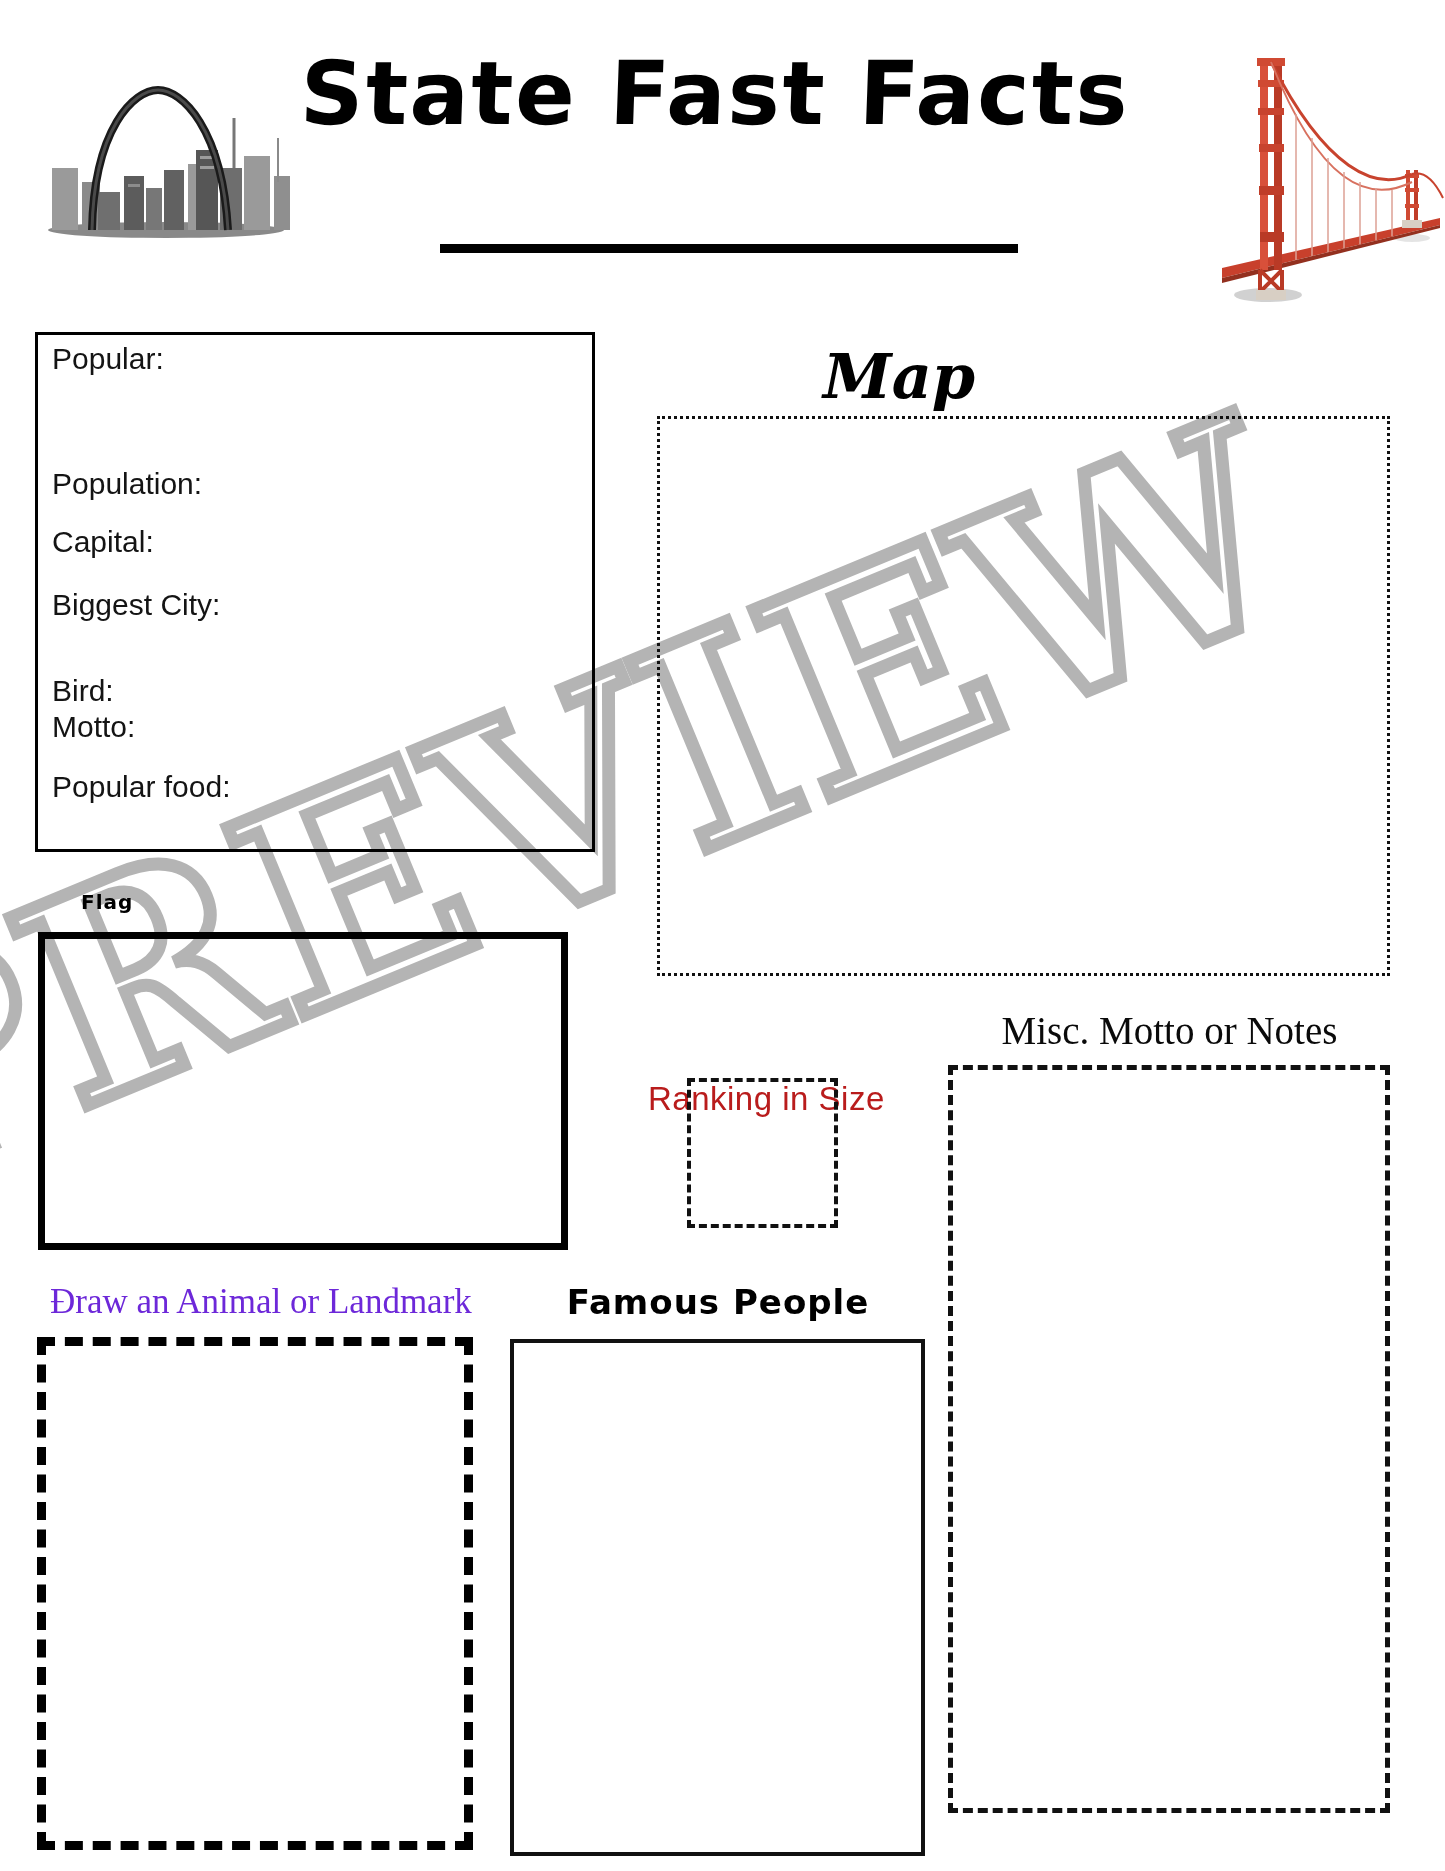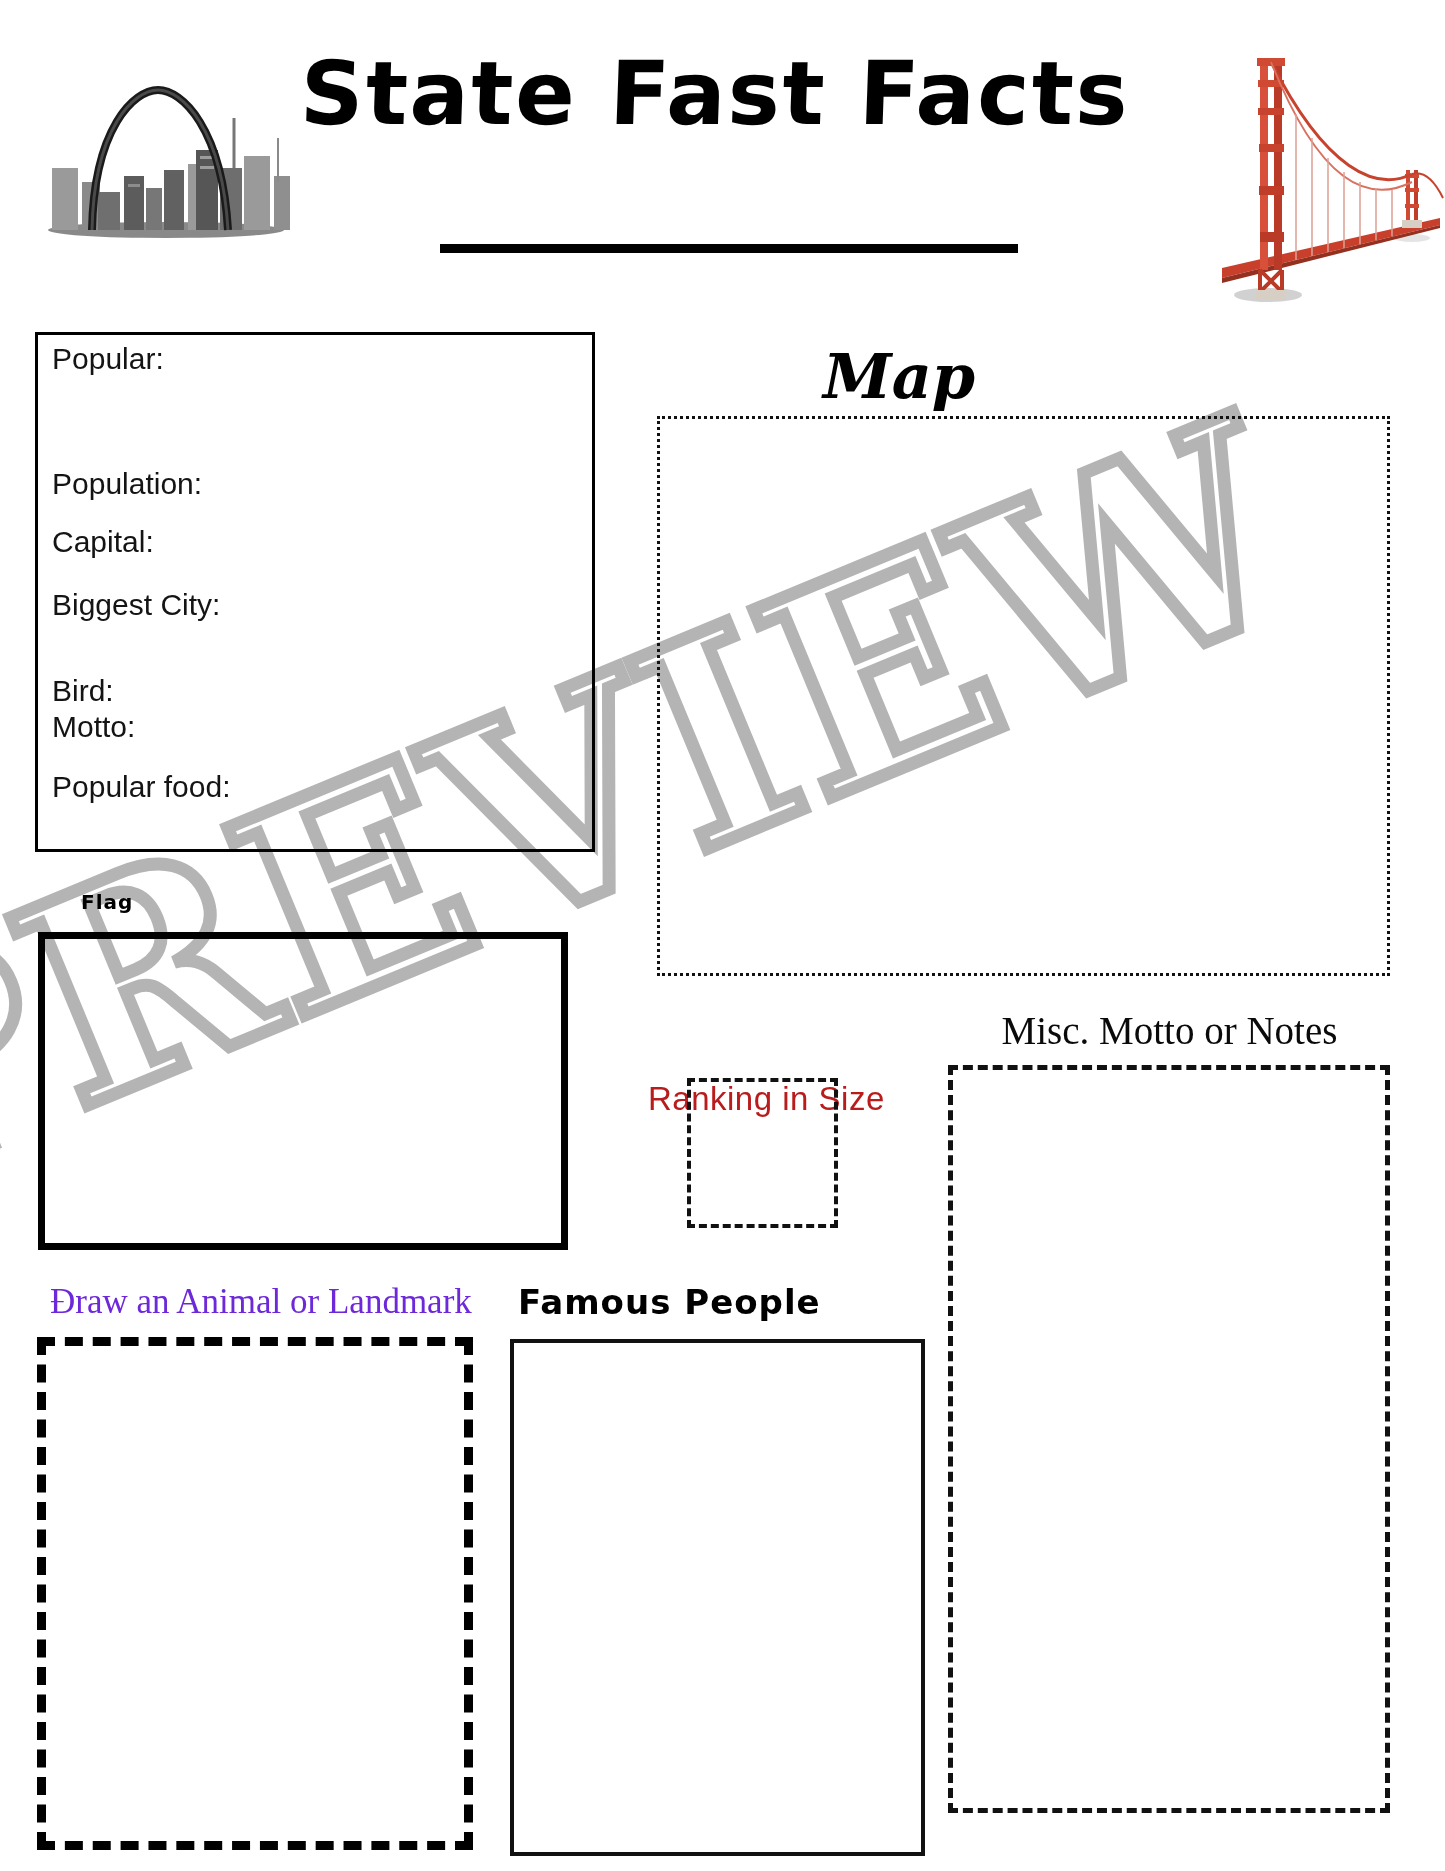--- a/index.html
+++ b/index.html
@@ -46,21 +46,21 @@
 
   
   .misc-heading { left: 949px; top: 1008px; width: 441px; text-align: center; font-family: "Liberation Serif", serif; font-size: 39px; color: #0a0a0a; white-space: nowrap; }
   .misc-box { left: 948px; top: 1065px; width: 442px; height: 748px; border: 5px dashed #111; }
 
   
   .draw-heading { left: 50px; top: 1282px; width: 430px; font-family: "Liberation Serif", serif; font-size: 35px; color: #6d28d9; white-space: nowrap; }
   .draw-box { left: 37px; top: 1337px; width: 436px; height: 513px; border: 9px dashed #000; }
 
   
-  .famous-heading { left: 518px; top: 1282px; width: 400px; font-family: "DejaVu Sans", sans-serif; font-weight: 700; font-size: 34px; letter-spacing: 1px; white-space: nowrap; }
+  .famous-heading { left: 518px; top: 1282px; width: 400px; text-align: center; font-family: "DejaVu Sans", sans-serif; font-weight: 700; font-size: 34px; letter-spacing: 1px; white-space: nowrap; }
   .famous-box { left: 510px; top: 1339px; width: 415px; height: 517px; border: 4px solid #111; }
 
   .clipart { position: absolute; }
   .clipart-arch { left: 38px; top: 72px; width: 262px; height: 168px; }
   .clipart-bridge { left: 1216px; top: 52px; width: 228px; height: 252px; }
 </style>
 </head>
 <body>
 
 <div class="page">

